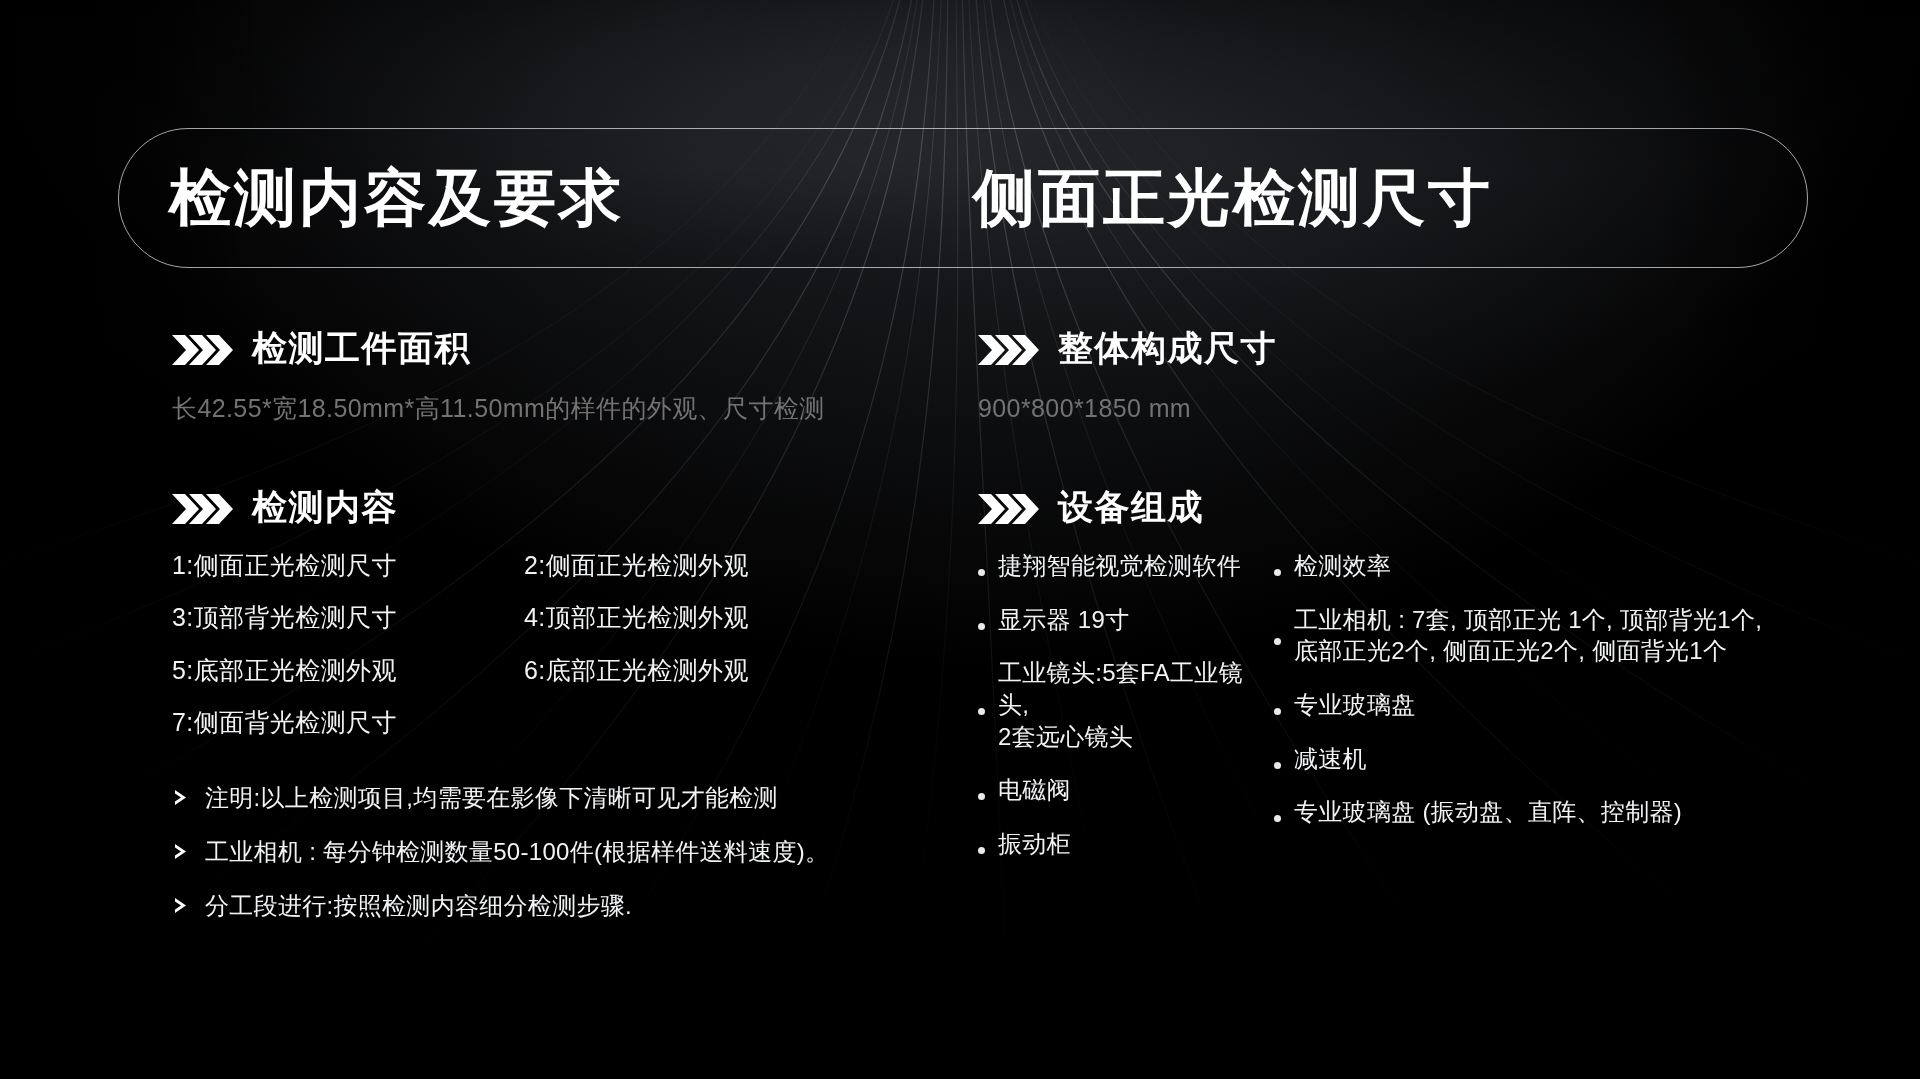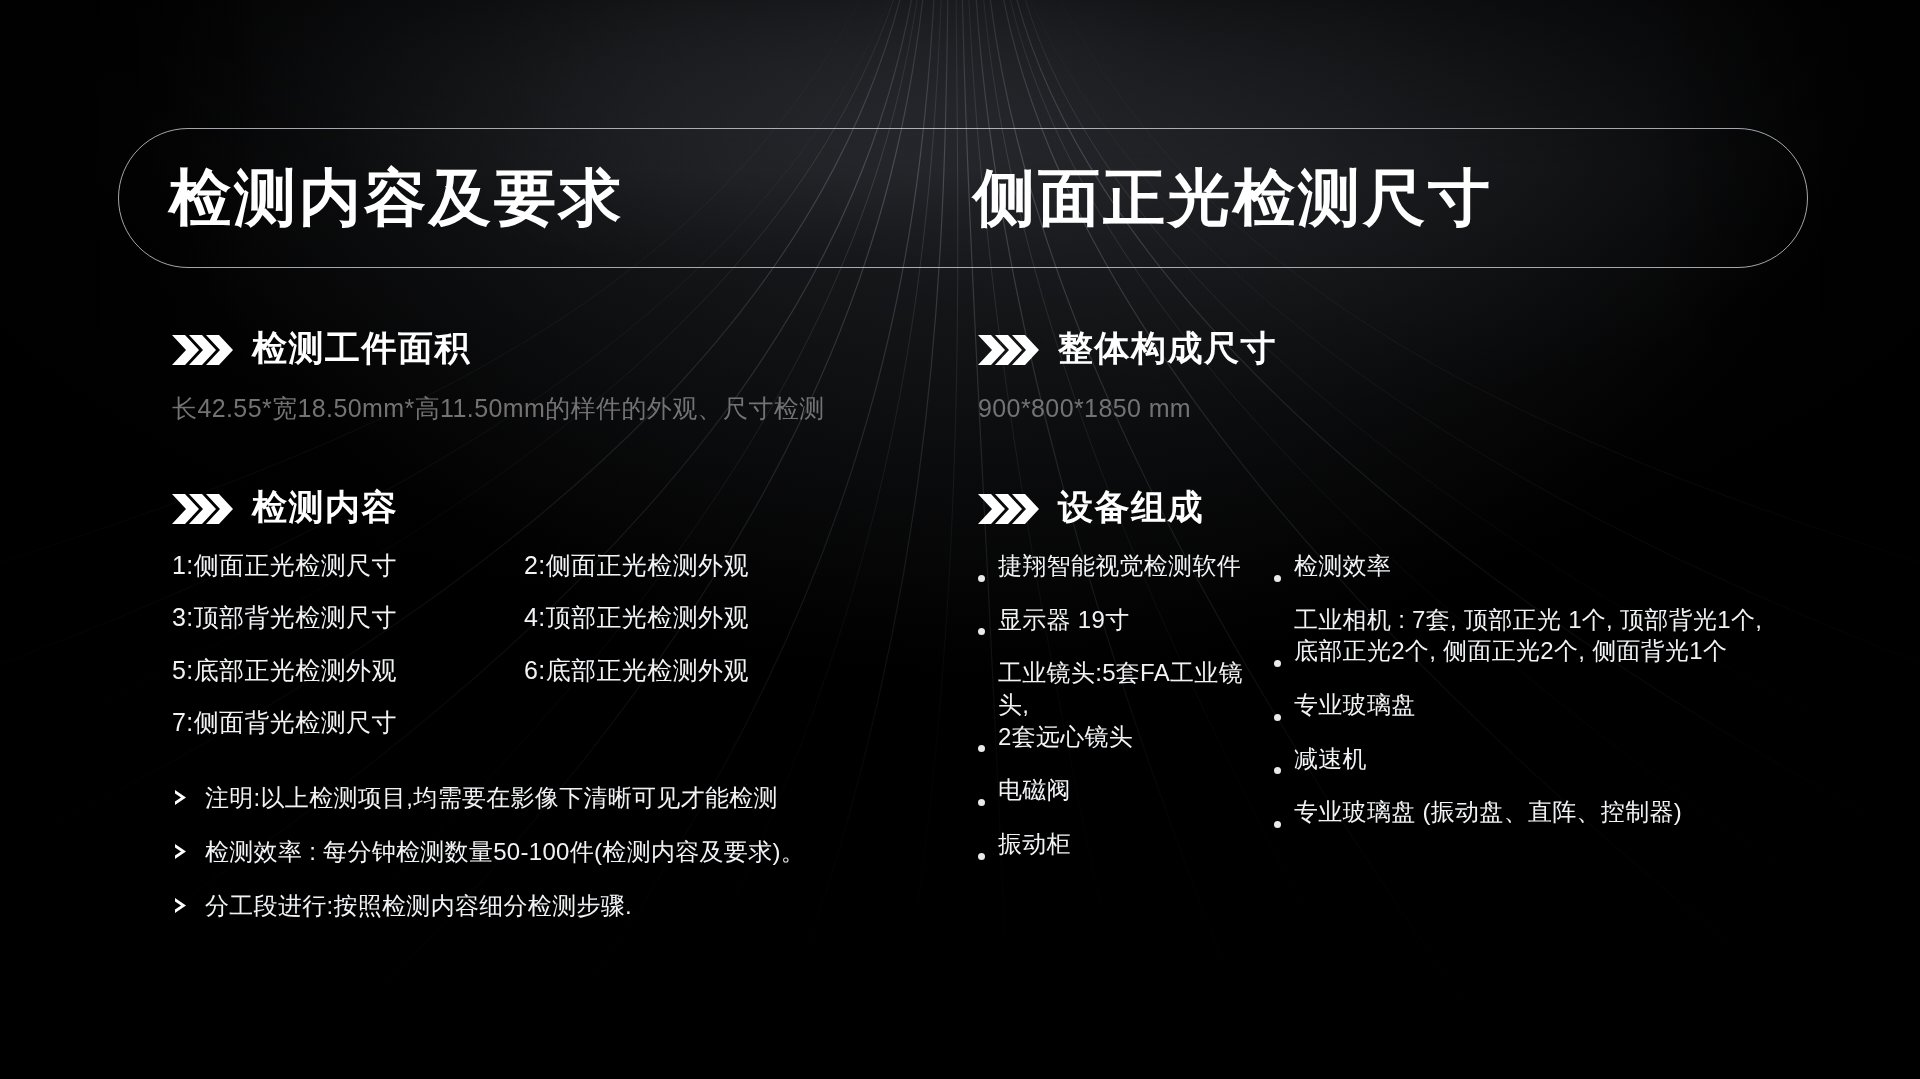--- a/index.html
+++ b/index.html
@@ -172,21 +172,21 @@
     display: flex;
     gap: 0px;
     margin-top: 2px;
   }
   .eq-col { }
   .eq-col.a { width: 296px; }
   .eq-col.b { width: 520px; }
 
   .eq-item {
     display: flex;
-    align-items: flex-end;
+    align-items: center;
     gap: 13px;
     margin-bottom: 22px;
     font-size: 24px;
     color: #f2f3f5;
     letter-spacing: 0.3px;
     line-height: 1.32;
   }
   .eq-dot {
     flex: 0 0 auto;
     width: 7px;
@@ -317,21 +317,21 @@
               </svg>
             </span>
             <span>注明:以上检测项目,均需要在影像下清晰可见才能检测</span>
           </div>
           <div class="note">
             <span class="note-arrow">
               <svg width="15" height="17" viewBox="0 0 15 17" xmlns="http://www.w3.org/2000/svg">
                 <path d="M2,1 L13,8.5 L2,16 L2,12.5 L8,8.5 L2,4.5 Z" fill="#ffffff"></path>
               </svg>
             </span>
-            <span>检测效率 : 每分钟检测数量50-100件(检测内容及要求)。</span>
+            <span>工业相机 : 每分钟检测数量50-100件(根据样件送料速度)。</span>
           </div>
           <div class="note">
             <span class="note-arrow">
               <svg width="15" height="17" viewBox="0 0 15 17" xmlns="http://www.w3.org/2000/svg">
                 <path d="M2,1 L13,8.5 L2,16 L2,12.5 L8,8.5 L2,4.5 Z" fill="#ffffff"></path>
               </svg>
             </span>
             <span>分工段进行:按照检测内容细分检测步骤.</span>
           </div>
         </div>

